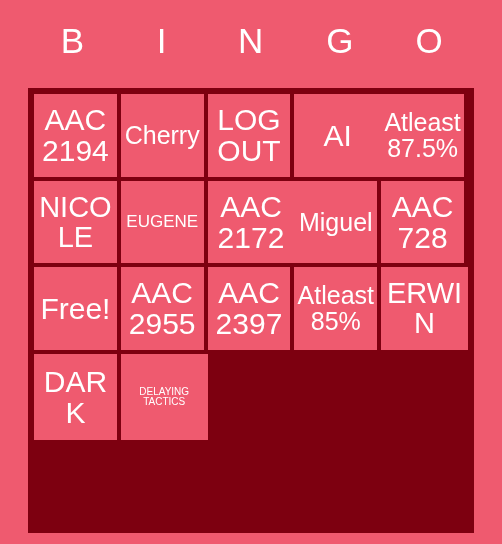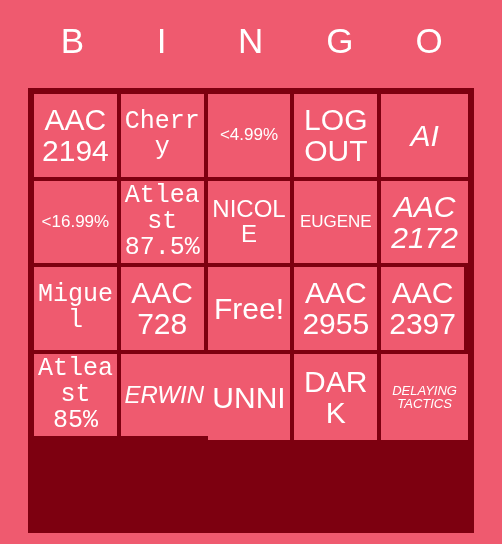--- a/index.html
+++ b/index.html
@@ -63,35 +63,35 @@
     border-right: 4px solid #7d0010;
     border-bottom: 4px solid #7d0010;
     display: flex;
     align-items: center;
     justify-content: center;
     text-align: center;
     color: #ffffff;
     overflow: hidden;
     padding: 1px 2px;
   }
-  .cell.col-last { border-right: none; font-style: italic; }
+  .cell.col-last { border-right: none; }
   .cell.row-last { border-bottom: none; }
   .cell-text {
     display: block;
     width: 100%;
     line-height: 1.04;
     white-space: pre-line;
     word-break: break-word;
   }
   
   .fs-xl   { font-size: 30px; }
-  .fs-lg   { font-size: 25px; font-family: Liberation Mono, monospace; }
-  .fs-md   { font-size: 24px; }
+  .fs-lg   { font-size: 25px; }
+  .fs-md   { font-size: 29px; }
   .fs-sm   { font-size: 17px; }
-  .fs-xs   { font-size: 13px; }
+  .fs-xs   { font-size: 10px; }
 </style>
 </head>
 <body>
 
 <div id="card">
 
   <div id="header-row">
     <div class="header-letter">B</div>
     <div class="header-letter">I</div>
     <div class="header-letter">N</div>
@@ -102,33 +102,27 @@
   <div id="grid">
 
     <div class="cell">
         <span class="cell-text fs-xl">AAC
 2194</span>
       </div>
     <div class="cell">
         <span class="cell-text fs-lg">Cherry</span>
       </div>
     <div class="cell">
-        <span class="cell-text fs-sm">&lt;4.99%</span>
-      </div>
-    <div class="cell">
         <span class="cell-text fs-xl">LOG
 OUT</span>
       </div>
     <div class="cell col-last">
         <span class="cell-text fs-xl">AI</span>
       </div>
 
-    <div class="cell">
-        <span class="cell-text fs-sm">&lt;16.99%</span>
-      </div>
     <div class="cell">
         <span class="cell-text fs-lg">Atleast
 87.5%</span>
       </div>
     <div class="cell">
         <span class="cell-text fs-md">NICOLE</span>
       </div>
     <div class="cell">
         <span class="cell-text fs-sm">EUGENE</span>
       </div>
@@ -158,23 +152,20 @@
       </div>
     <div class="cell">
         <span class="cell-text fs-lg">Atleast
 85%</span>
       </div>
     <div class="cell col-last">
         <span class="cell-text fs-md">ERWIN</span>
       </div>
 
     <div class="cell row-last">
-        <span class="cell-text fs-xl">UNNI</span>
-      </div>
-    <div class="cell row-last">
         <span class="cell-text fs-xl">DARK</span>
       </div>
     <div class="cell row-last col-last">
         <span class="cell-text fs-xs">DELAYING
 TACTICS</span>
       </div>
   </div>
 
 </div>
 

